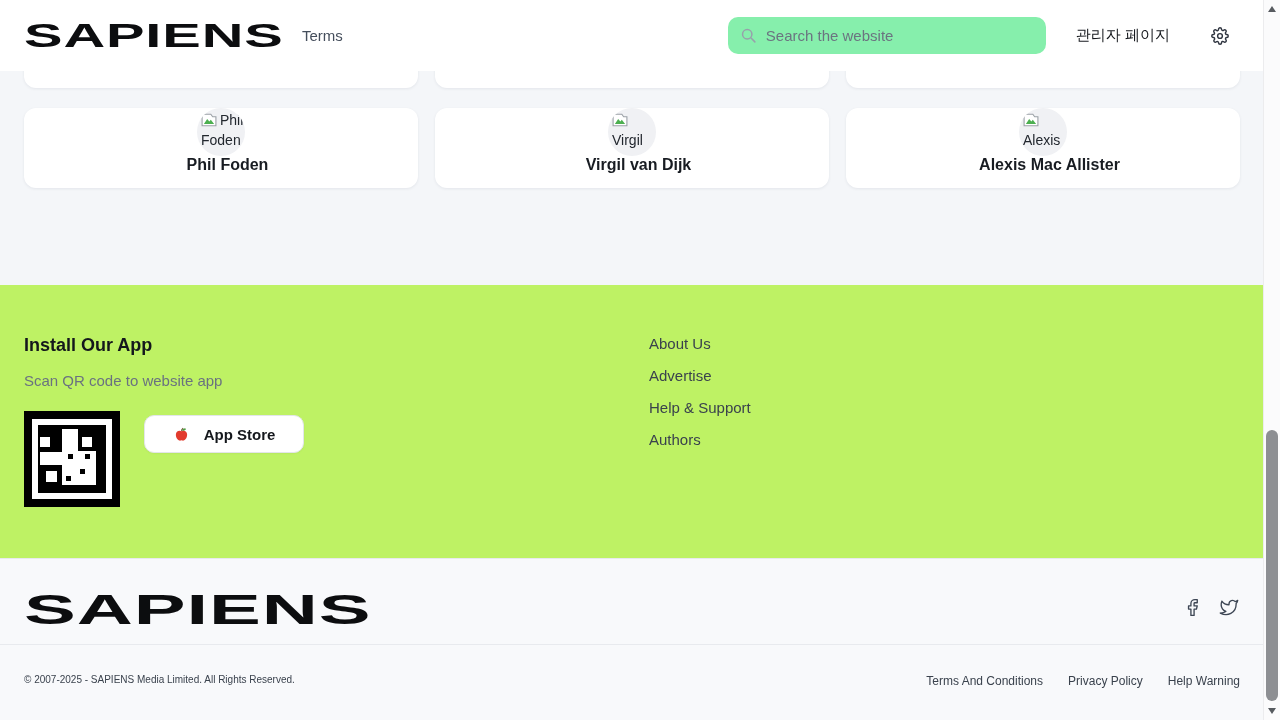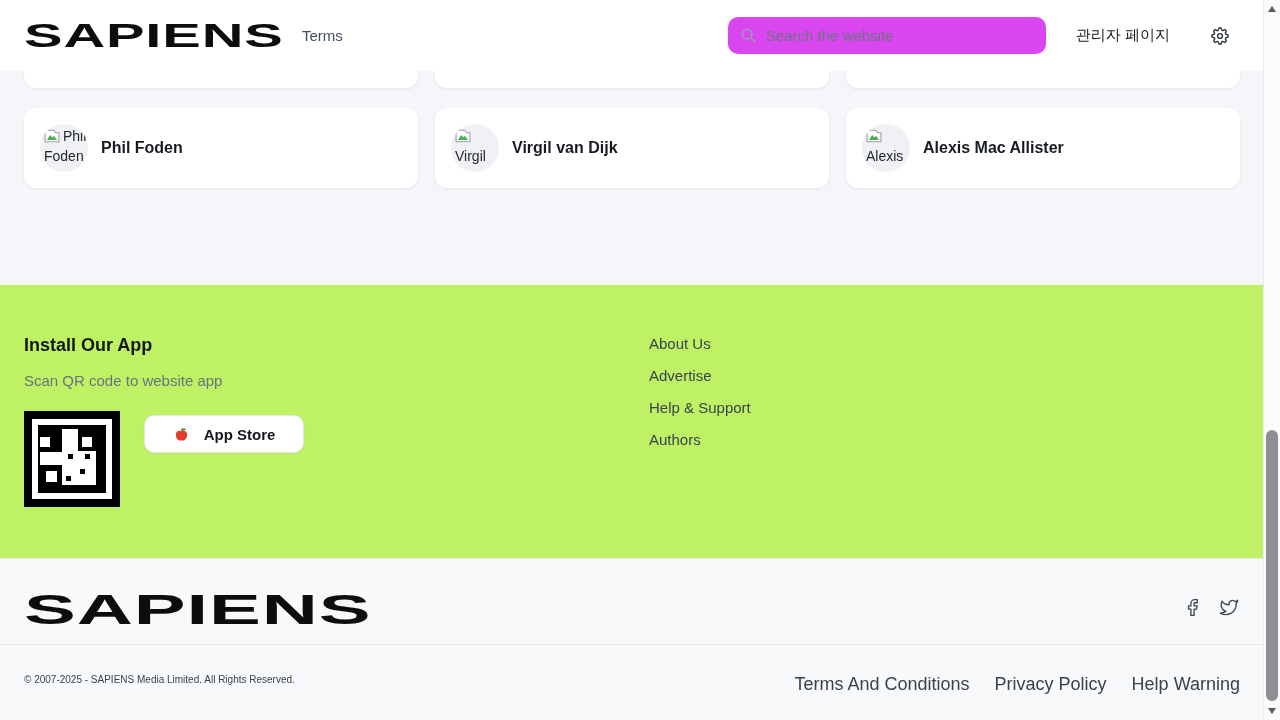--- a/index.html
+++ b/index.html
@@ -8,42 +8,42 @@
   .viewport { position:relative; width:1280px; height:720px; }
 
   
   .header { position:absolute; top:0; left:0; width:1263px; height:71px; background:#ffffff;
             display:flex; align-items:center; padding:0 33px 0 24px; z-index:5; }
   .logo-wrap { width:252px; flex:none; cursor:pointer; }
   .logo-text { display:inline-block; font-size:33px; font-weight:bold; color:#0c0d0f;
                letter-spacing:0.5px; white-space:nowrap; transform:scaleX(1.75);
                transform-origin:left center; line-height:1; }
   .site-name { margin-left:26px; font-size:15px; font-weight:500; color:#454e5c; flex:none; }
-  .search-box { margin-left:auto; width:318px; height:37px; background:#d946ef; border-radius:10px;
+  .search-box { margin-left:auto; width:318px; height:37px; background:#86efac; border-radius:10px;
                 display:flex; align-items:center; padding:16px 12px; }
   .search-box svg { flex:none; }
   .search-box input { border:none; outline:none; background:transparent; width:100%;
                       margin-left:9px; font-size:15px; color:#2b313a;
                       font-family:"Liberation Sans", sans-serif; }
   .search-box input::placeholder { color:#6b7480; }
   .admin-link { margin-left:30px; font-size:15px; font-weight:400; color:#14171c;
                 white-space:nowrap; cursor:pointer; text-decoration:none; }
   .gear-btn { margin-left:40px; width:20px; height:20px; display:flex; align-items:center;
               justify-content:center; cursor:pointer; background:none; border:none; }
 
   
   .partial-row { position:absolute; top:40px; left:24px; width:1216px; display:grid;
                  grid-template-columns:repeat(3,1fr); gap:17px; z-index:1; }
   .partial-card { height:48px; background:#ffffff; border-radius:12px;
                   box-shadow:0 1px 3px rgba(25,35,60,0.08); }
   .cards-row { position:absolute; top:108px; left:24px; width:1216px; display:grid;
                grid-template-columns:repeat(3,1fr); gap:17px; }
   .card { height:80px; background:#ffffff; border-radius:12px;
           box-shadow:0 1px 3px rgba(25,35,60,0.08); display:flex; align-items:center;
-          padding:0 16px; cursor:pointer; }
+          padding:0 16px; cursor:pointer;flex-direction:column; }
   .avatar { width:48px; height:48px; border-radius:50%; background:#f0f1f4; overflow:hidden;
             flex:none; font-size:14px; line-height:20px; color:#22272e; padding:2px 0 0 4px; }
   .avatar svg { vertical-align:-2px; margin-right:3px; }
   .card-name { margin-left:13px; font-size:16px; font-weight:600; color:#181c22; }
 
   
   .footer-main { position:absolute; top:285px; left:0; width:1263px; height:273px; background:#bef264; }
   .install-title { position:absolute; left:24px; top:50px; font-size:18px; font-weight:700; color:#14171c; }
   .install-sub { position:absolute; left:24px; top:87px; font-size:15px; color:#6a7280; }
   .qr { position:absolute; left:24px; top:126px; width:96px; height:96px; }
@@ -63,21 +63,21 @@
                    background:#f8f9fb; border-top:1px solid #e8eaee; }
   .logo-wrap-b { position:absolute; left:24px; top:30px; width:340px; cursor:pointer; }
   .logo-text-b { display:inline-block; font-size:42px; font-weight:bold; color:#0c0d0f;
                  letter-spacing:0.5px; white-space:nowrap; transform:scaleX(1.85);
                  transform-origin:left center; line-height:1; }
   .socials { position:absolute; right:24px; top:39px; display:flex; gap:17px; }
   .social-btn { width:20px; height:20px; background:none; border:none; cursor:pointer; padding:0; }
   .bottom-divider { position:absolute; top:85px; left:0; width:1263px; height:1px; background:#e8eaee; }
   .copyright { position:absolute; left:24px; top:115px; font-size:10px; color:#3a424d; }
   .legal { position:absolute; right:23px; top:115px; display:flex; gap:25px; }
-  .legal a { font-size:18px; color:#3a424d; text-decoration:none; cursor:pointer; white-space:nowrap; }
+  .legal a { font-size:12px; color:#3a424d; text-decoration:none; cursor:pointer; white-space:nowrap; }
 
   
   .scrollbar { position:absolute; top:0; right:0; width:17px; height:720px; background:#fbfbfc;
                border-left:1px solid #ececee; z-index:10; }
   .sb-up { position:absolute; top:6px; left:4px; width:0; height:0;
            border-left:4px solid transparent; border-right:4px solid transparent;
            border-bottom:6px solid #575b60; }
   .sb-down { position:absolute; bottom:6px; left:4px; width:0; height:0;
              border-left:4px solid transparent; border-right:4px solid transparent;
              border-top:6px solid #575b60; }

